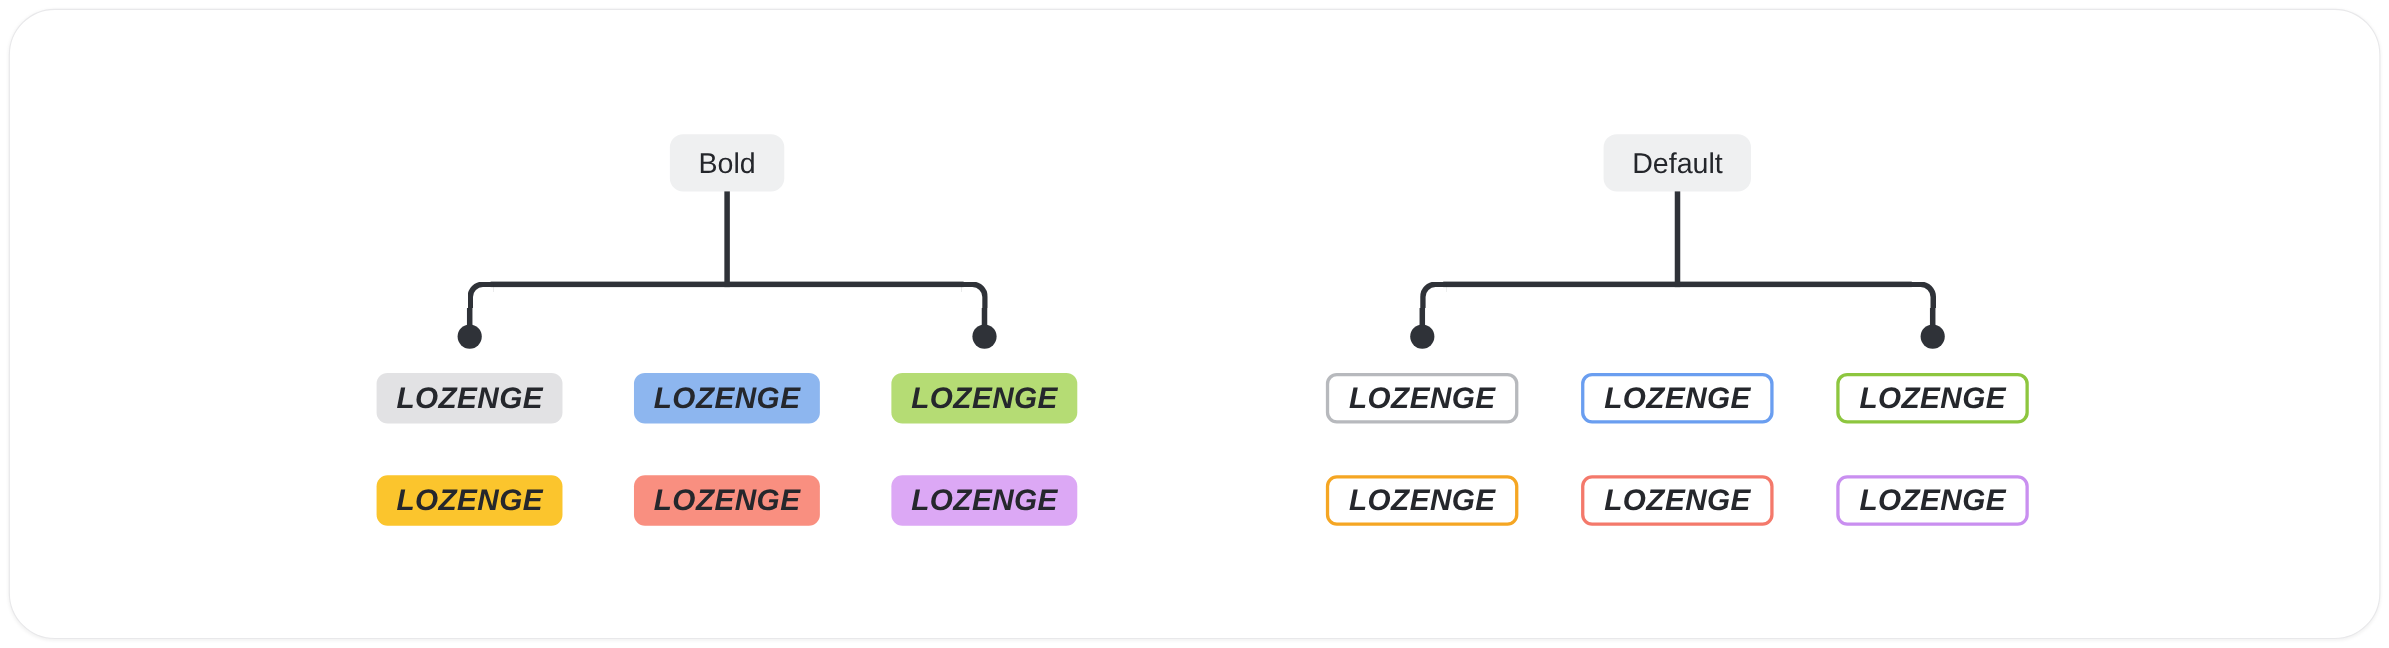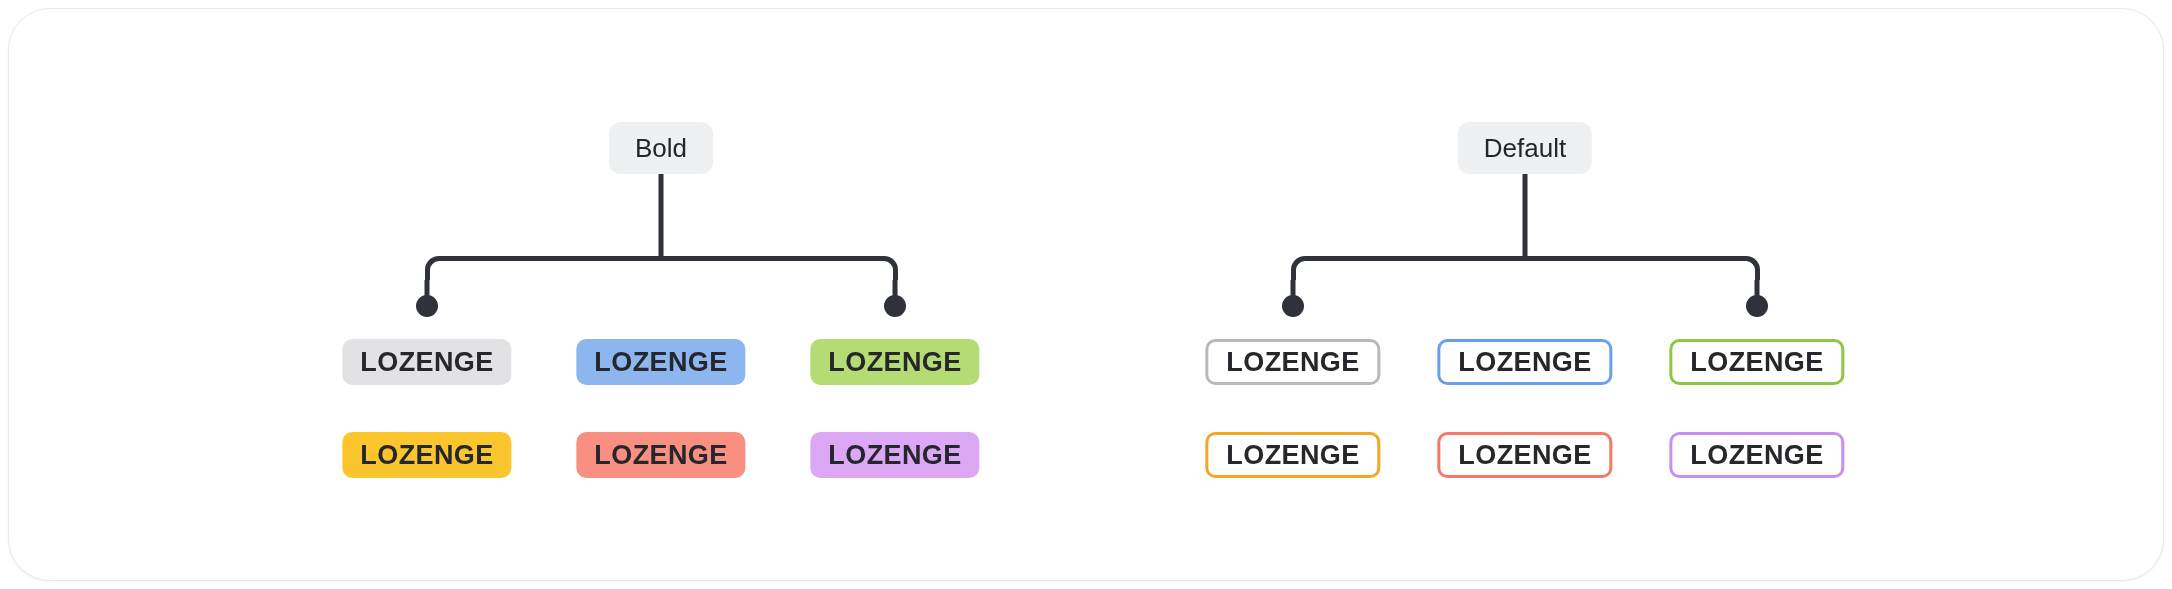--- a/index.html
+++ b/index.html
@@ -100,20 +100,21 @@
     border-radius: 10px;
     font-size: 27px;
     font-weight: bold;
     letter-spacing: 0.4px;
     color: #25272c;
     text-align: center;
     white-space: nowrap;
     box-sizing: border-box;
     transform: translateX(-50%);
     padding: 0 18px;
+    font-style: italic;
   }
   .lozenge.bold {
     border: none;
   }
   .lozenge.outline {
     background: #ffffff;
     border-width: 3px;
     border-style: solid;
     line-height: 40px;
   }

